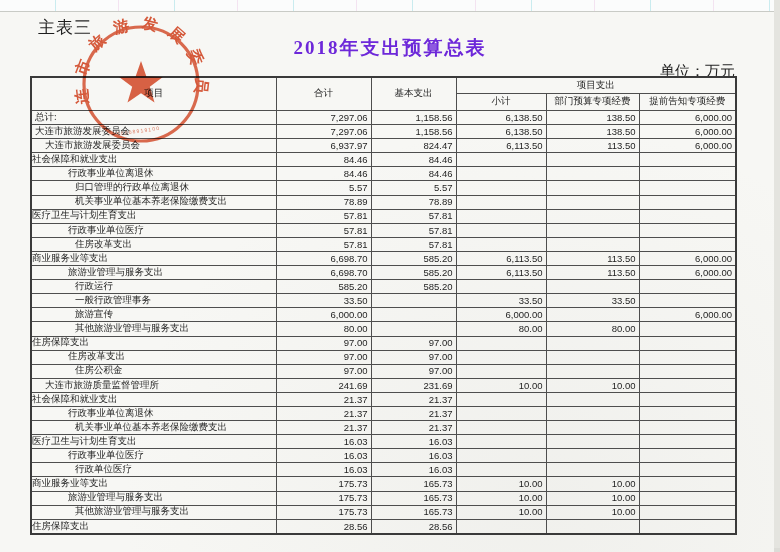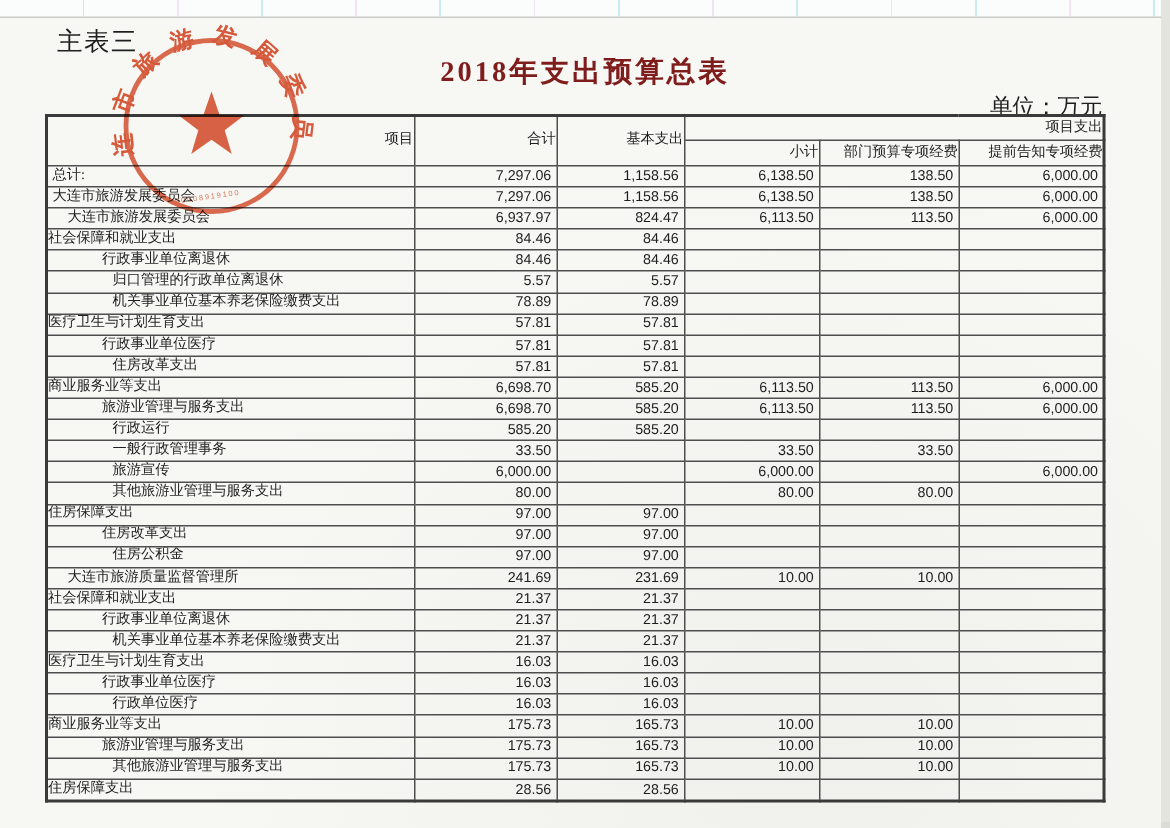--- a/index.html
+++ b/index.html
@@ -23,35 +23,35 @@
   .scan-bottom{position:absolute;left:0;bottom:0;width:780px;height:4px;background:#dcdcd7;}
   .page{
     position:absolute;left:0;top:12px;width:774px;height:540px;
     background:
       radial-gradient(ellipse at 70% 90%, rgba(190,190,182,.12), rgba(0,0,0,0) 55%),
       #f7f7f4;
   }
   .corner-label{position:absolute;left:38px;top:16px;font-size:17px;letter-spacing:1px;text-align:right;}
   .doc-title{
     position:absolute;left:0;top:35px;width:780px;text-align:center;
-    font-size:19px;font-weight:600;letter-spacing:2px;color:#7f1d1d;
+    font-size:19px;font-weight:600;letter-spacing:2px;color:#6d28d9;
   }
   .unit-label{position:absolute;right:45px;top:62px;font-size:15px;}
   
   table.budget{
     position:absolute;left:30px;top:76px;width:705px;
     border-collapse:collapse;table-layout:fixed;
     border:2px solid #3a3a3a;
     font-size:9.5px;
   }
   .budget th,.budget td{
     border:1px solid #4e4e4e;padding:0;line-height:1;
     overflow:hidden;white-space:nowrap;
   }
-  .budget thead th{font-weight:normal;text-align:right;font-size:9.5px;}
+  .budget thead th{font-weight:normal;text-align:center;font-size:9.5px;}
   .budget thead tr.h1 th{height:15px;}
   .budget thead tr.h2 th{height:16px;font-family:Liberation Mono, monospace;}
   .budget tbody td{height:13.1px;}
   td.c-item{text-align:left;margin-left:20px;}
   td.c-num{
     text-align:right;padding-right:3px;
     font-family:"Liberation Sans","DejaVu Sans",sans-serif;font-size:9.5px;
   }
   td.i0{padding-left:3px;}
   td.i1{padding-left:13px;}

